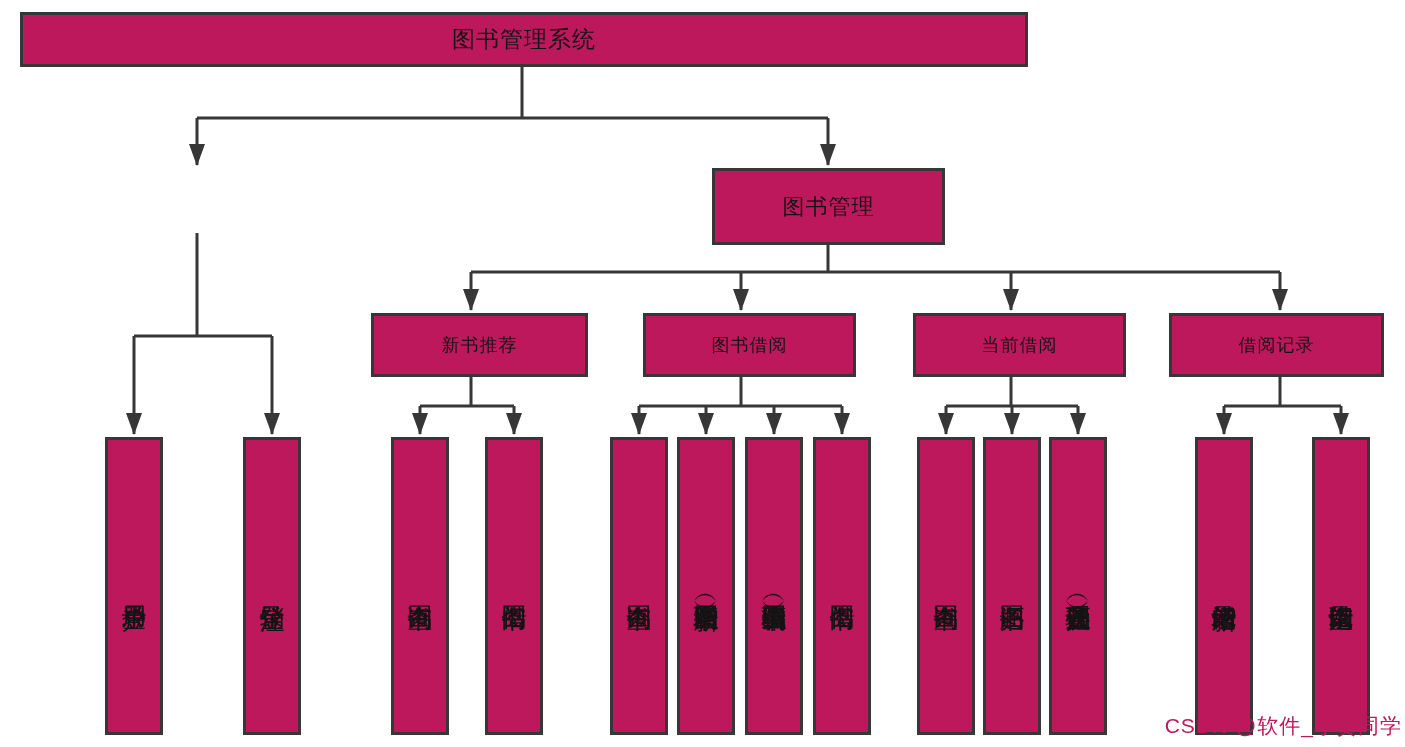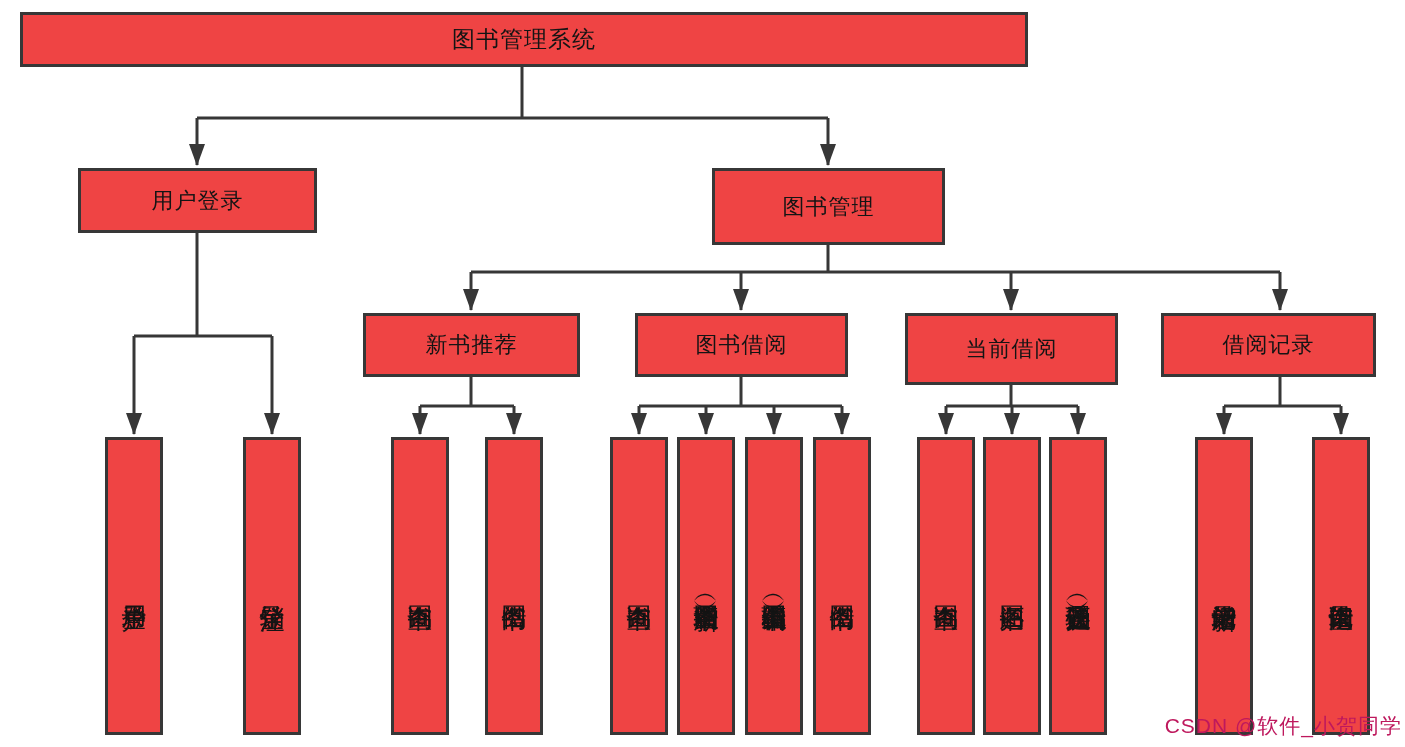--- a/index.html
+++ b/index.html
@@ -1,26 +1,26 @@
 <!DOCTYPE html>
 <html><head>
 <meta charset="utf-8">
 <style>
   html,body{margin:0;padding:0;background:#ffffff;}
   .stage{
     position:relative;width:1405px;height:747px;background:#ffffff;
     font-family:"Liberation Sans",sans-serif;overflow:hidden;color:#141414;
   }
   .box{
-    position:absolute;background:#ef4444;border:3px solid #373737;box-sizing:border-box;
+    position:absolute;background:#be185d;border:3px solid #373737;box-sizing:border-box;
     display:flex;align-items:center;justify-content:center;text-align:center;
   }
   .h1{font-size:23px;letter-spacing:1px;}
   .h2{font-size:22px;letter-spacing:1px;}
-  .h3{font-size:22px;letter-spacing:1px;}
+  .h3{font-size:18px;letter-spacing:1px;margin-left:8px;}
   .leaf{
     writing-mode:vertical-rl;text-orientation:mixed;
     font-size:25px;line-height:1.15;
   }
   .wires{position:absolute;left:0;top:0;}
   .wire{stroke:#373737;stroke-width:3;fill:none;}
   .watermark{
     position:absolute;top:712px;right:3px;z-index:10;
     font-size:21px;color:#be185d;letter-spacing:1px;white-space:nowrap;
   }
@@ -67,26 +67,25 @@
     <line class="wire" marker-end="url(#ah)" x1="946" y1="406" x2="946" y2="434"></line>
     <line class="wire" marker-end="url(#ah)" x1="1012" y1="406" x2="1012" y2="434"></line>
     <line class="wire" marker-end="url(#ah)" x1="1078" y1="406" x2="1078" y2="434"></line>
 
     <line class="wire" marker-end="url(#ah)" x1="1224" y1="406" x2="1224" y2="434"></line>
     <line class="wire" marker-end="url(#ah)" x1="1341" y1="406" x2="1341" y2="434"></line>
   </svg>
 
   <div class="box h1" style="left:20px;top:12px;width:1008px;height:55px;">图书管理系统</div>
 
-  <div class="box h2" style="left:78px;top:168px;width:239px;height:65px;">用户登录</div>
   <div class="box h2" style="left:712px;top:168px;width:233px;height:77px;">图书管理</div>
 
   <div class="box h3" style="left:363px;top:313px;width:217px;height:64px;">新书推荐</div>
   <div class="box h3" style="left:635px;top:313px;width:213px;height:64px;">图书借阅</div>
-  <div class="box h3" style="left:905px;top:313px;width:213px;height:72px;">当前借阅</div>
+  <div class="box h3" style="left:905px;top:313px;width:213px;height:64px;">当前借阅</div>
   <div class="box h3" style="left:1161px;top:313px;width:215px;height:64px;">借阅记录</div>
 
   <div class="box leaf" style="left:105px;top:437px;width:58px;height:298px;">用户登录</div>
   <div class="box leaf" style="left:243px;top:437px;width:58px;height:298px;">注销登录</div>
 
   <div class="box leaf" style="left:391px;top:437px;width:58px;height:298px;">查询图书</div>
   <div class="box leaf" style="left:485px;top:437px;width:58px;height:298px;">借阅图书</div>
 
   <div class="box leaf" style="left:610px;top:437px;width:58px;height:298px;">查询图书</div>
   <div class="box leaf" style="left:677px;top:437px;width:58px;height:298px;">新增图书（管理员）</div>

